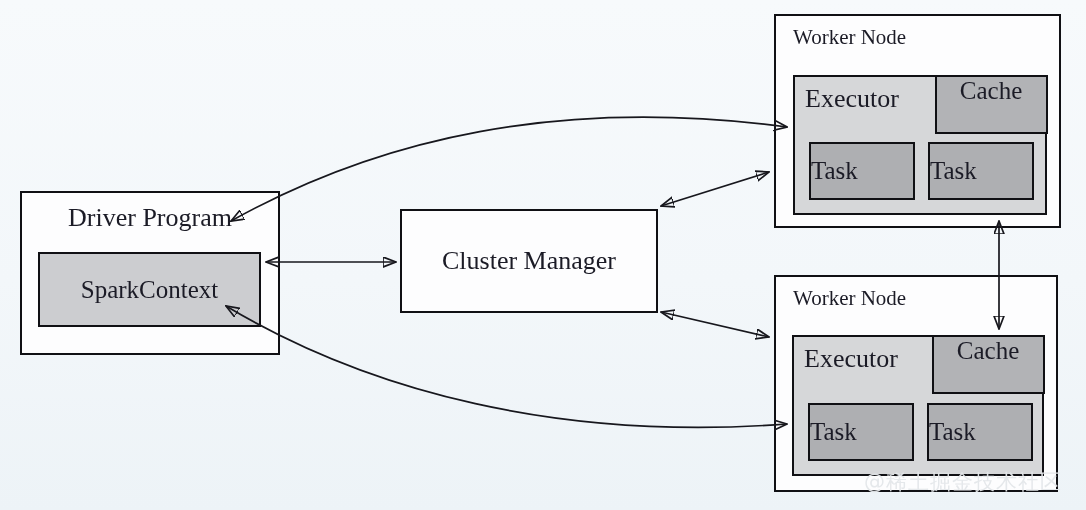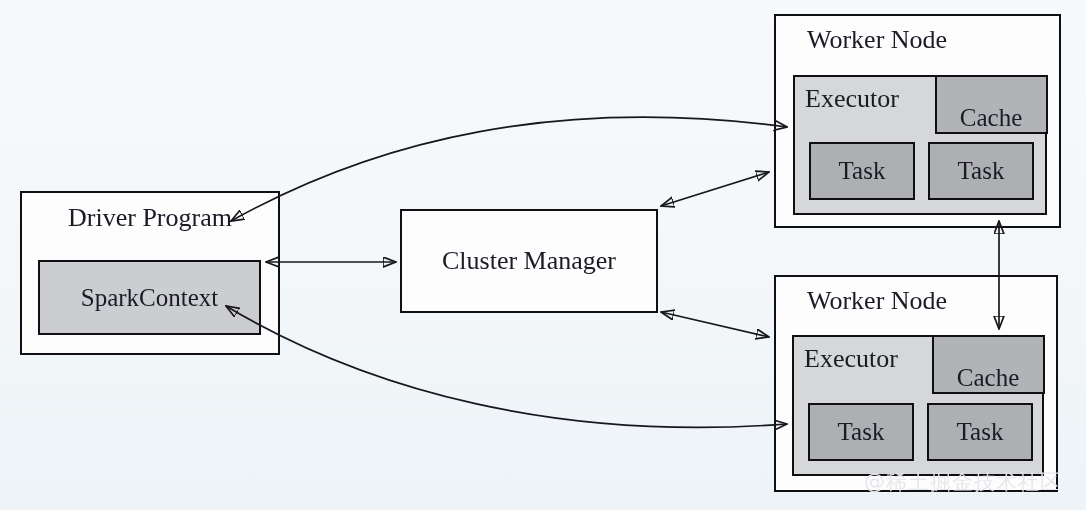--- a/index.html
+++ b/index.html
@@ -11,48 +11,48 @@
   }
   .box {
     position:absolute; background:#fdfdfe; border:2px solid #101014; box-sizing:border-box;
   }
   .label { white-space:nowrap; }
 
   
   .driver { left:20px; top:155px; width:260px; height:164px;margin-top:36px; }
   .driver-title { position:absolute; left:0; right:0; top:10px; text-align:center; font-size:26px; }
   .sparkcontext {
-    position:absolute; left:16px; top:67px; width:223px; height:75px;
+    position:absolute; left:16px; top:59px; width:223px; height:75px;
     background:#cccdd0; border:2.5px solid #101014; box-sizing:border-box;
     display:flex; align-items:center; justify-content:center; font-size:25px;
   }
 
   
   .cluster { left:400px; top:209px; width:258px; height:104px;
     display:flex; align-items:center; justify-content:center; font-size:26px; }
 
   
   .worker-top { left:774px; top:14px; width:287px; height:214px; }
   .worker-bottom { left:774px; top:275px; width:284px; height:217px; }
-  .worker-title { position:absolute; left:31px; top:9px; font-size:26px; }
+  .worker-title { position:absolute; left:17px; top:9px; font-size:21px; }
   .executor {
     position:absolute; background:#d6d7d9; border:2.5px solid #101014; box-sizing:border-box;
   }
   .worker-top .executor { left:17px; top:59px; width:254px; height:140px; }
   .worker-bottom .executor { left:16px; top:58px; width:252px; height:141px; }
   .executor-label { position:absolute; left:10px; top:7px; font-size:26px; }
   .cache {
     position:absolute; top:-2.5px; right:-2.5px; width:113px; height:59px;
     background:#b2b3b6; border:2.5px solid #101014; box-sizing:border-box;
-    display:flex; align-items:flex-end; justify-content:center; font-size:25px;
+    display:flex; align-items:flex-start; justify-content:center; font-size:25px;
   }
   .task {
     position:absolute; width:106px; height:58px;
     background:#aeafb2; border:2.5px solid #101014; box-sizing:border-box;
-    display:flex; align-items:center; justify-content:center; font-size:25px;
+    display:flex; align-items:center; justify-content:flex-start; font-size:25px;
   }
   .task-1 { left:14px; bottom:13px; }
   .task-2 { left:133px; bottom:13px; }
 
   
   .edges { position:absolute; left:0; top:0; width:1086px; height:510px; pointer-events:none; }
   .edges path { fill:none; stroke:#17171d; stroke-width:1.7px; }
 
   
   .watermark {

